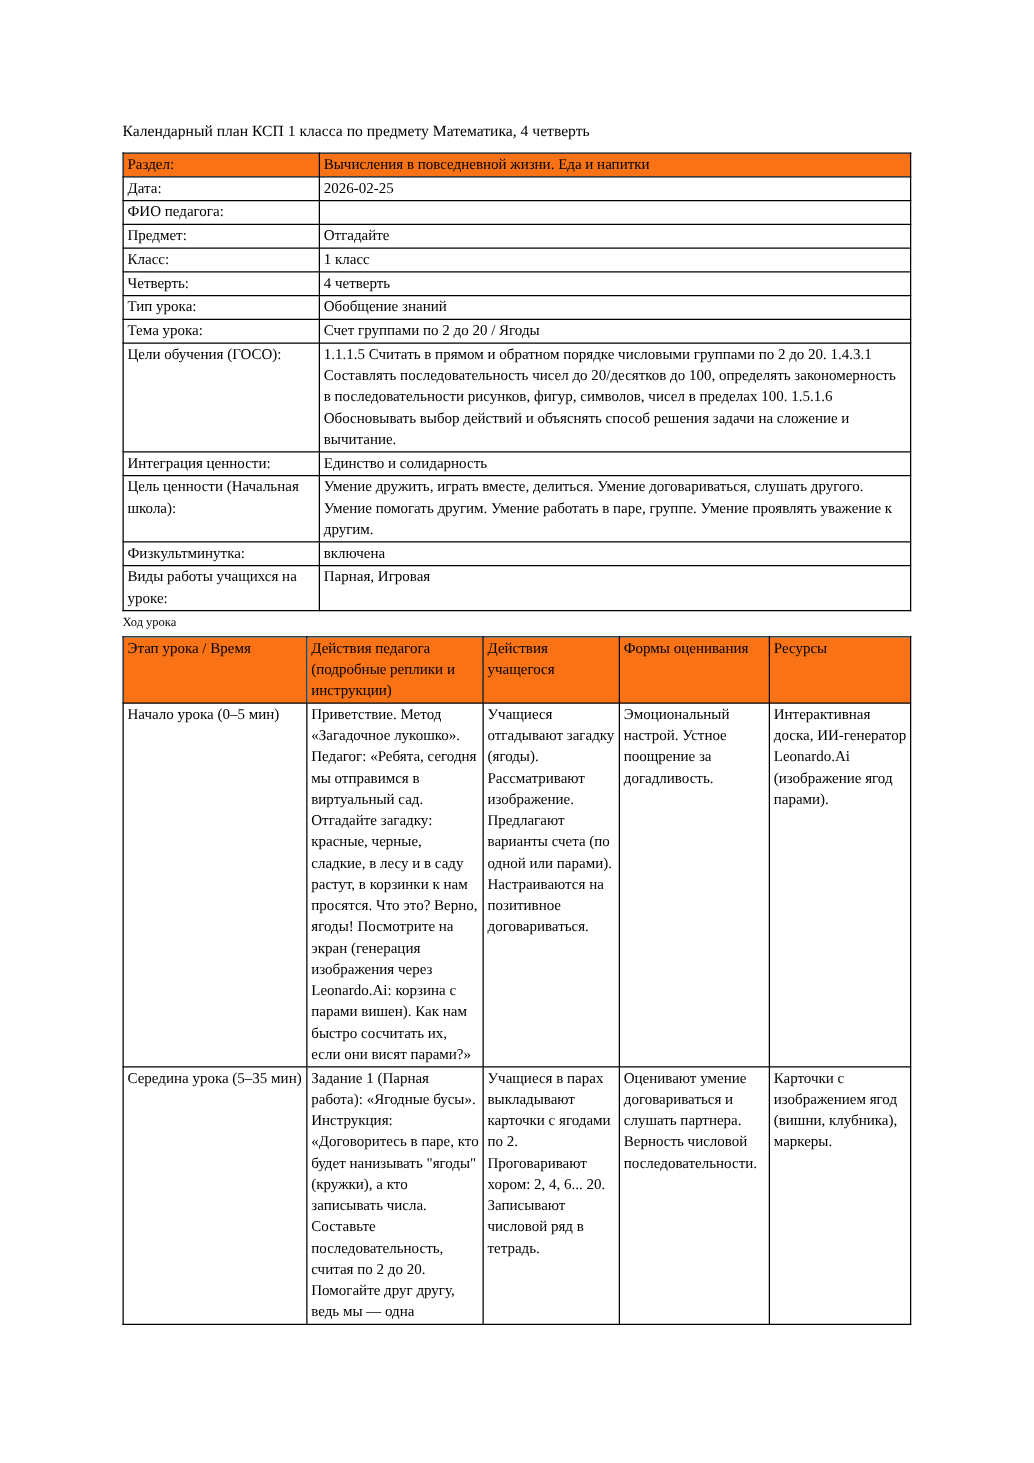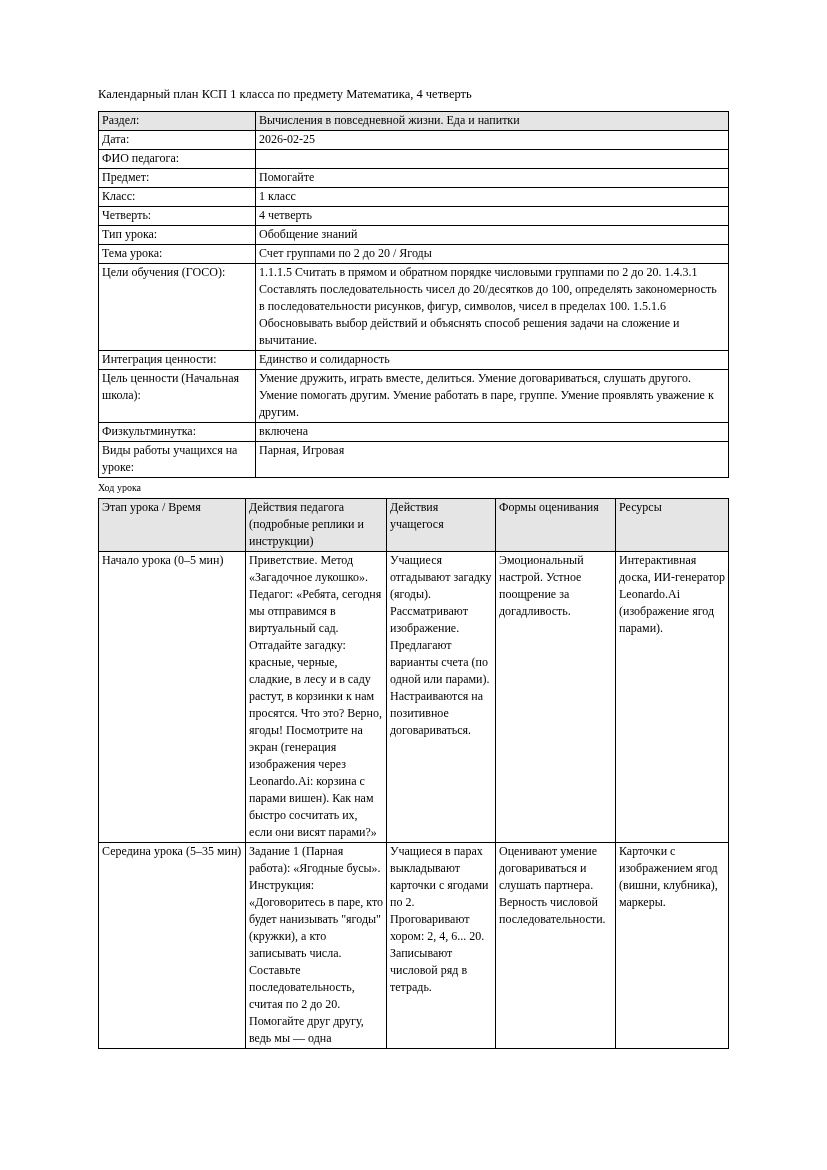--- a/index.html
+++ b/index.html
@@ -11,21 +11,21 @@
     width: 827px;
     height: 1170px;
     position: relative;
     font-family: "Liberation Serif", "DejaVu Serif", serif;
     color: #000000;
     -webkit-font-smoothing: antialiased;
   }
   .doc {
     position: absolute;
     left: 98px;
-    top: 86px;
+    top: 97px;
     width: 630px;
   }
   .title {
     font-size: 12.5px;
     line-height: 17px;
     margin: 0 0 8px 0;
     font-weight: normal;
   }
   table {
     border-collapse: collapse;
@@ -37,21 +37,21 @@
   td {
     border: 1px solid #000000;
     padding: 0 3px 1px 3px;
     vertical-align: top;
     text-align: left;
     font-weight: normal;
     overflow: hidden;
     word-wrap: break-word;
   }
   .shaded {
-    background: #e5e5e5;
+    background: #f97316;
   }
   .section-heading {
     font-size: 10px;
     line-height: 15px;
     margin: 2px 0 3px 0;
     font-weight: normal;
   }
   
   col.c-info-label { width: 157px; }
   col.c-info-value { width: 473px; }
@@ -82,21 +82,21 @@
       <tr>
         <td>Дата:</td>
         <td>2026-02-25</td>
       </tr>
       <tr>
         <td>ФИО педагога:</td>
         <td></td>
       </tr>
       <tr>
         <td>Предмет:</td>
-        <td>Помогайте</td>
+        <td>Отгадайте</td>
       </tr>
       <tr>
         <td>Класс:</td>
         <td>1 класс</td>
       </tr>
       <tr>
         <td>Четверть:</td>
         <td>4 четверть</td>
       </tr>
       <tr>

